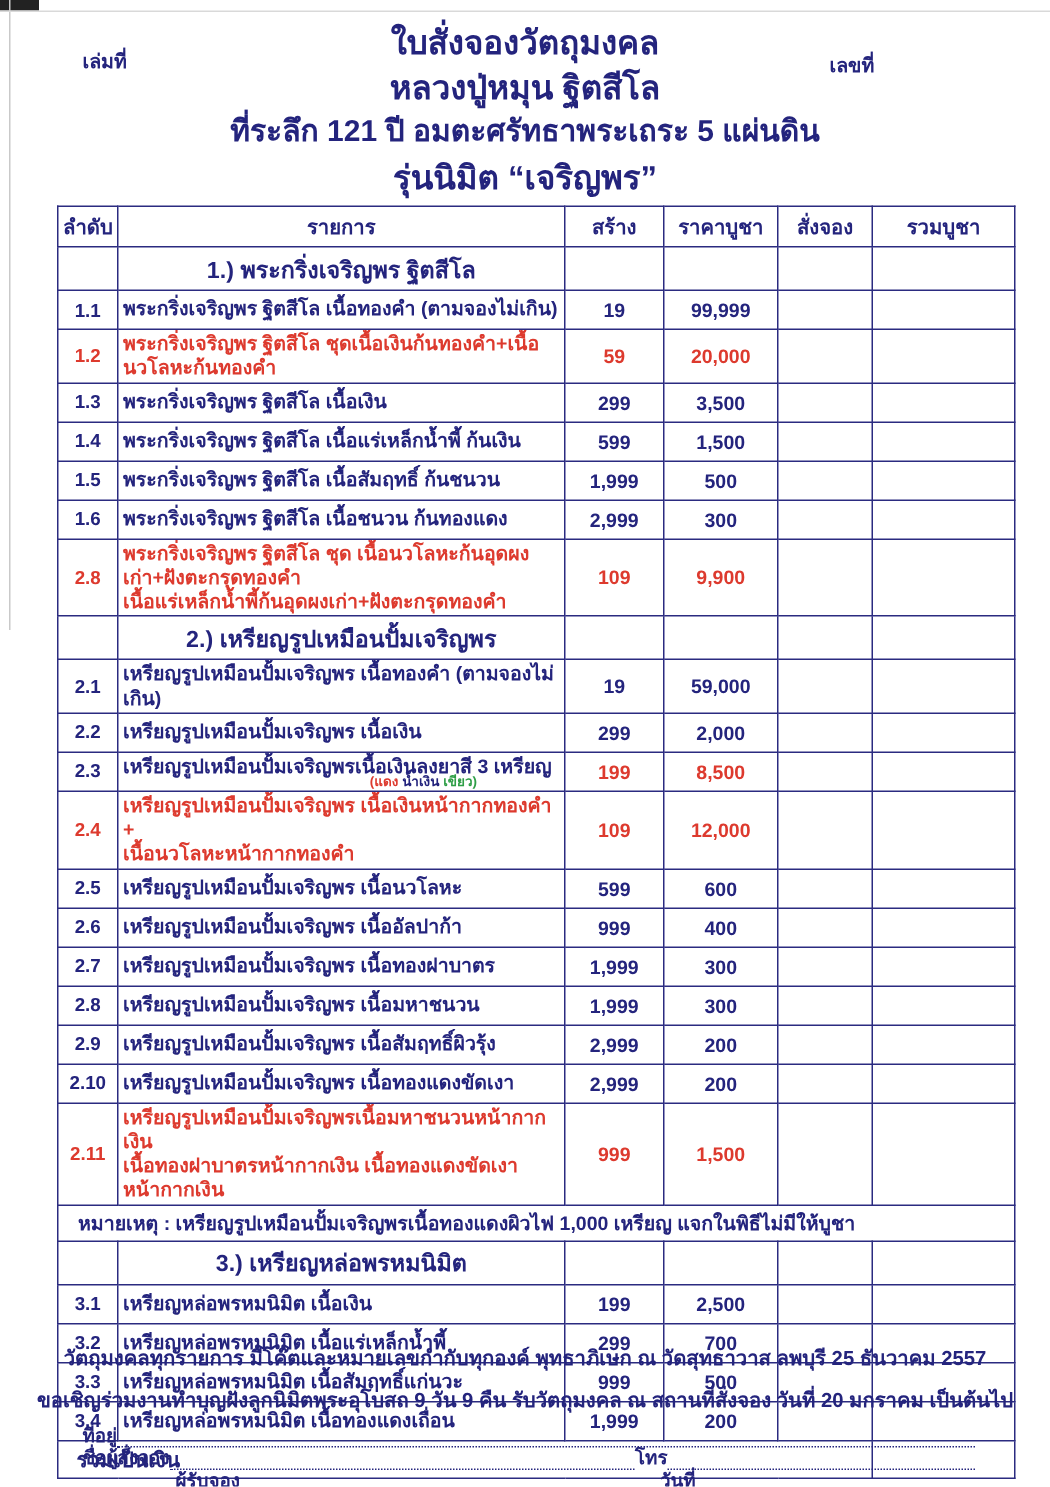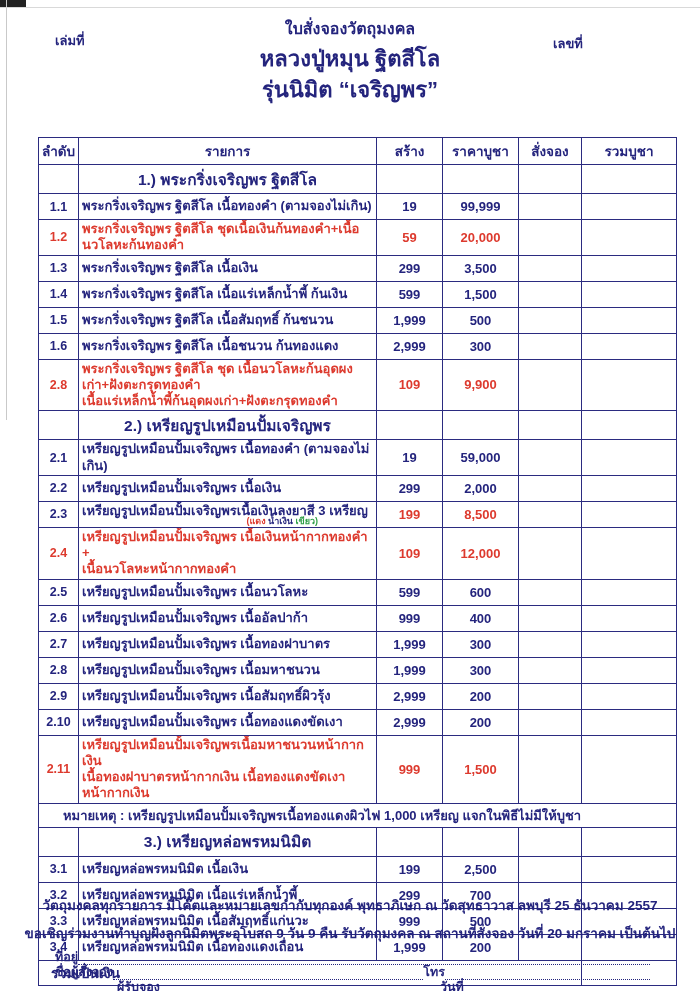--- a/index.html
+++ b/index.html
@@ -8,21 +8,21 @@
     font-family:"Liberation Sans","DejaVu Sans",sans-serif;
     color:#24247d;
   }
   .page{position:relative;width:700px;height:991px;background:#fff;overflow:hidden;}
   
   .scan-corner{position:absolute;left:0;top:0;width:26px;height:7px;background:#222;}
   .scan-left{position:absolute;left:6px;top:0;width:1px;height:420px;background:#c9c9c9;}
   .scan-top{position:absolute;left:0;top:7px;width:700px;height:1px;background:#d9d9d9;}
 
   .hdr{position:absolute;left:0;top:14px;width:700px;text-align:center;font-weight:bold;}
-  .hdr .t1{font-size:16px;line-height:30px;text-align:center;}
+  .hdr .t1{font-size:22px;line-height:30px;text-align:center;}
   .hdr .t2{font-size:22px;line-height:30px;}
   .hdr .t3{font-size:20px;line-height:29px;}
   .hdr .t4{font-size:22px;line-height:31px;}
   .book-no{position:absolute;left:55px;top:30px;font-size:13px;font-weight:bold;}
   .doc-no{position:absolute;left:553px;top:33px;font-size:13px;font-weight:bold;}
 
   table.order{
     position:absolute;left:38px;top:137px;width:638px;
     border-collapse:collapse;table-layout:fixed;
   }
@@ -33,21 +33,21 @@
     overflow:hidden;
   }
   table.order th{height:24px;font-size:13.5px;text-align:center;}
   td.no{text-align:center;font-size:12.5px;}
   td.desc{text-align:left;font-size:13px;padding-left:7px;line-height:1.25;}
   td.num{text-align:center;font-size:13px;}
   tr.r-item td{height:23px;}
   tr.r-two td{height:37px;}
   tr.r-section td{height:26px;}
   td.section-title{text-align:center;font-size:15.5px;}
-  tr.r-note td{height:19px;font-size:13px;text-align:left;padding-left:24px;}
+  tr.r-note td{height:19px;font-size:13px;text-align:left;padding-left:13px;}
   tr.r-total td{height:21px;font-size:14px;text-align:left;padding-left:12px;}
   .red{color:#dd3a2e !important;}
   .cnote{display:block;font-size:9px;line-height:8px;text-align:right;padding-right:55px;margin-top:-2px;font-weight:bold;}
 
   .footer{position:absolute;left:0;top:892px;width:612px;}
   .footer .fl{width:700px;text-align:center;font-size:13.5px;font-weight:bold;line-height:28px;}
   .sig{position:absolute;left:55px;top:950px;width:595px;font-size:12.5px;font-weight:bold;}
   .sig-row{display:flex;align-items:flex-end;line-height:15px;margin-bottom:0px;}
   .dots{border-bottom:1.6px dotted #24247d;height:13px;}
   .grow{flex:1 1 auto;}
@@ -63,20 +63,21 @@
   <div class="scan-corner"></div>
   <div class="scan-left"></div>
   <div class="scan-top"></div>
 
   <span class="book-no">เล่มที่</span>
   <span class="doc-no">เลขที่</span>
 
   <div class="hdr">
     <div class="t1">ใบสั่งจองวัตถุมงคล</div>
     <div class="t2">หลวงปู่หมุน ฐิตสีโล</div>
+    <div class="t3">ที่ระลึก 121 ปี อมตะศรัทธาพระเถระ 5 แผ่นดิน</div>
     <div class="t4">รุ่นนิมิต “เจริญพร”</div>
   </div>
 
   <table class="order">
     <colgroup>
       <col style="width:40px">
         <col style="width:298px">
         <col style="width:66px">
       <col style="width:76px">
         <col style="width:63px">

